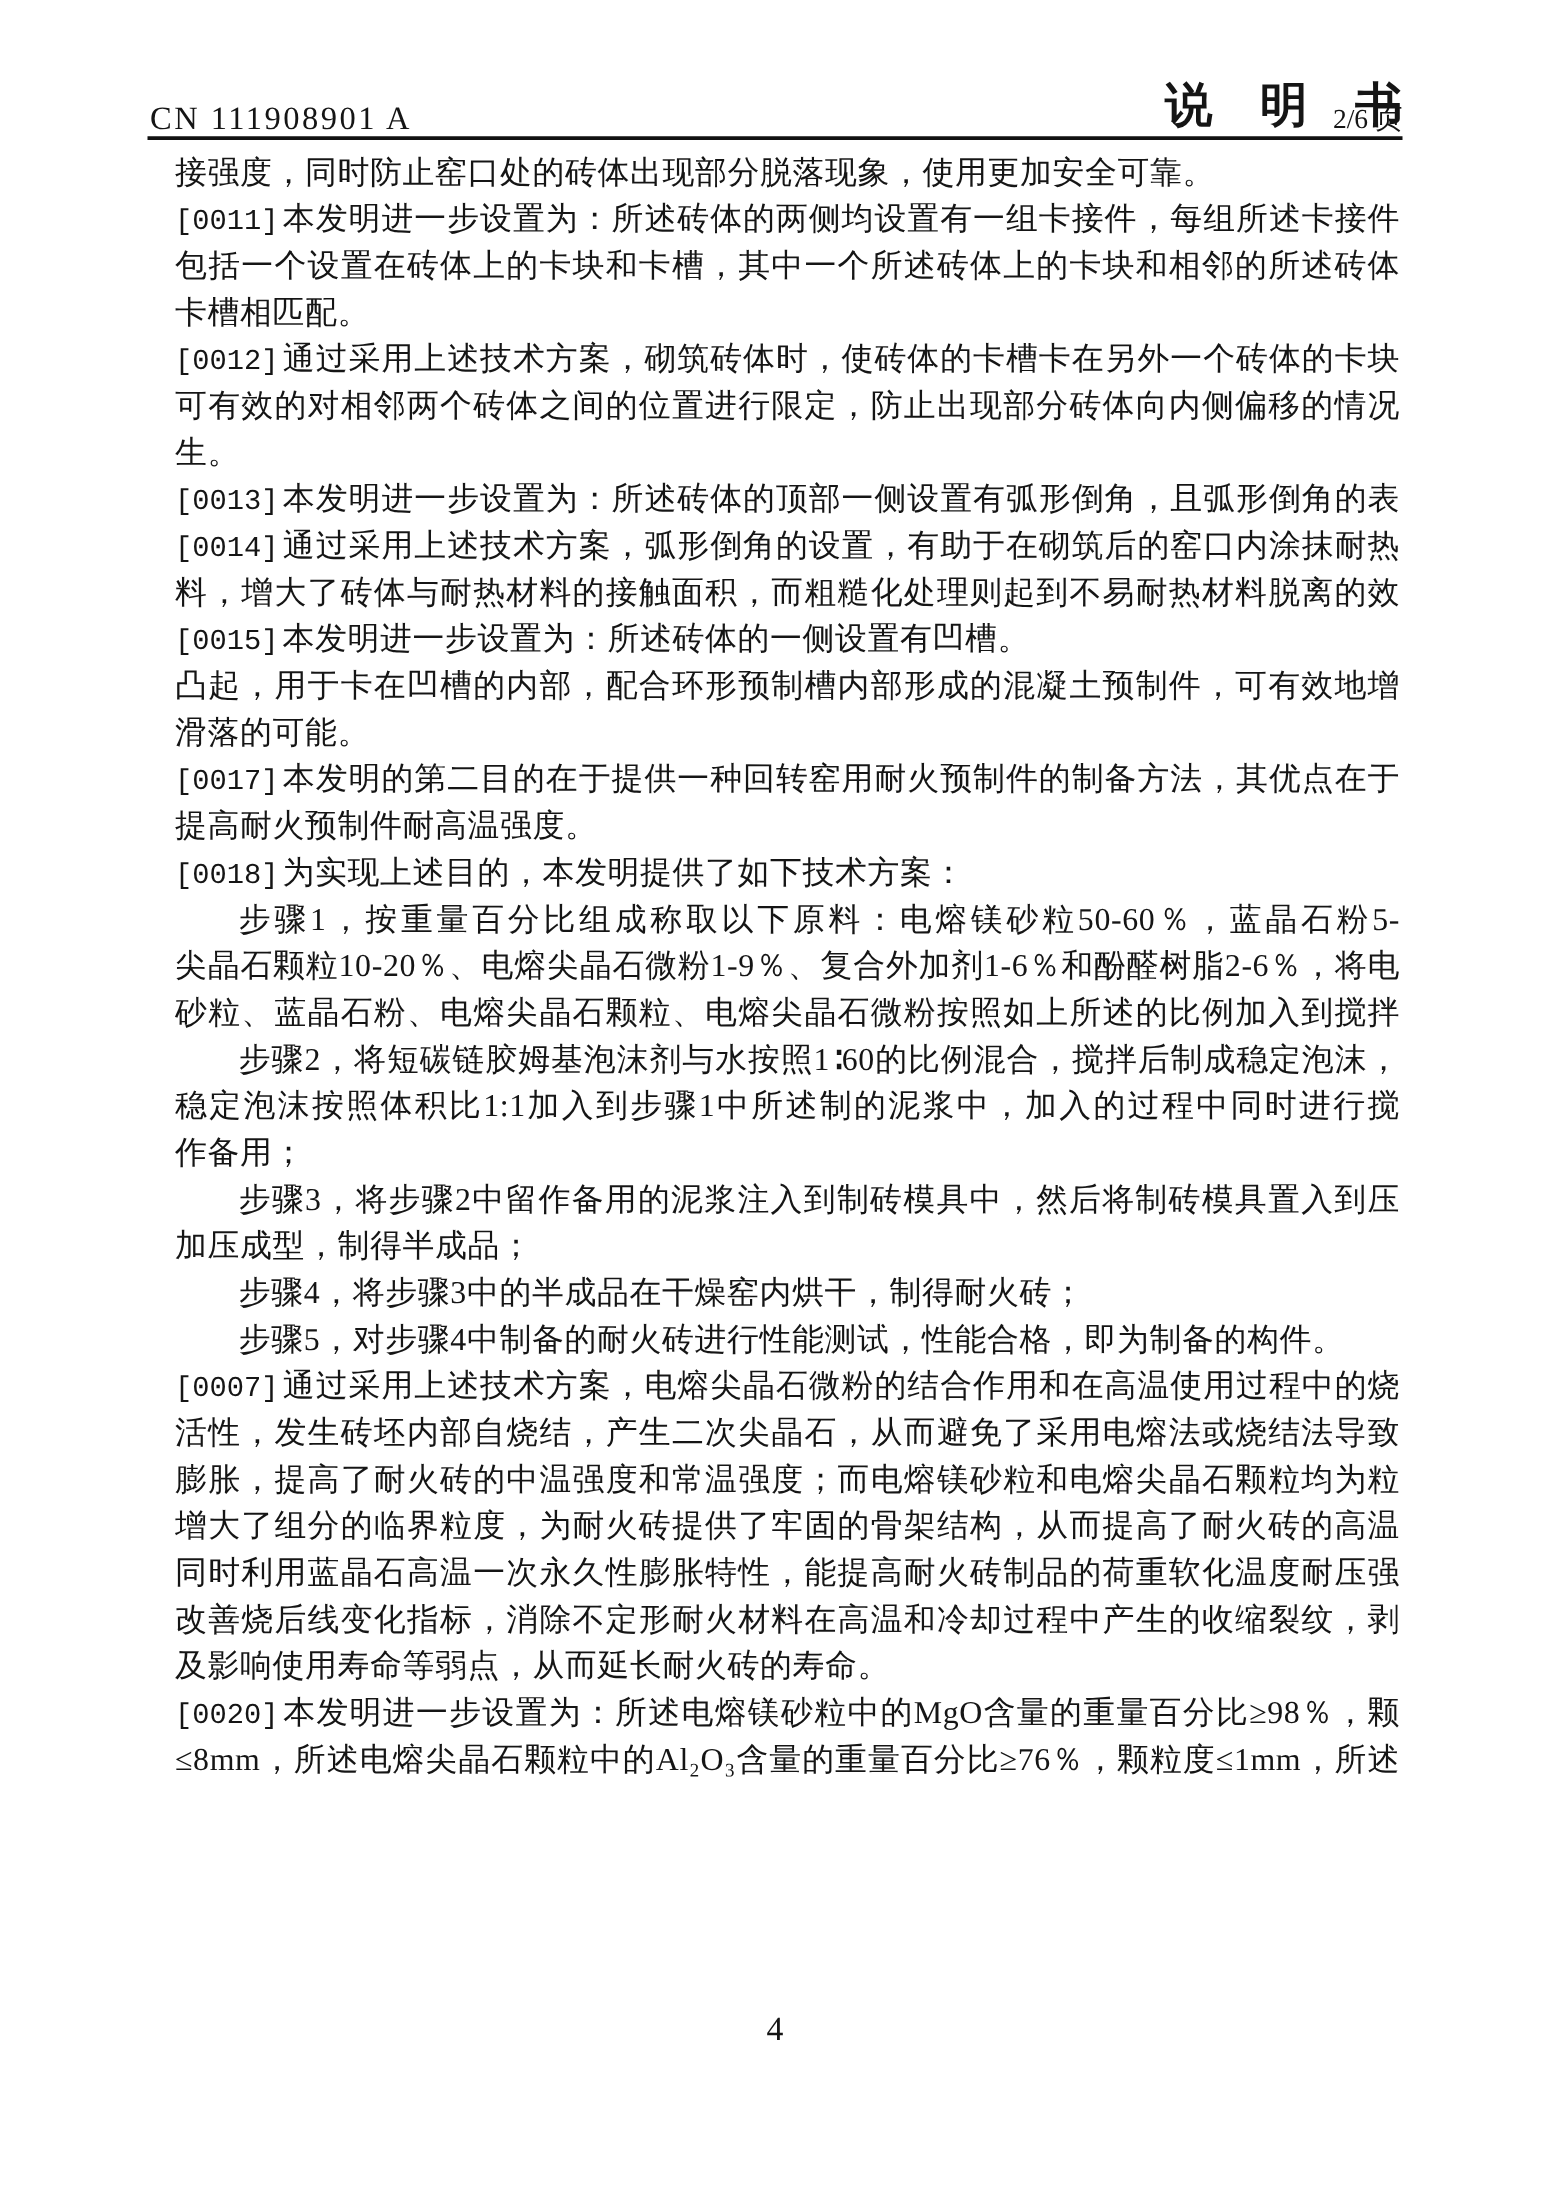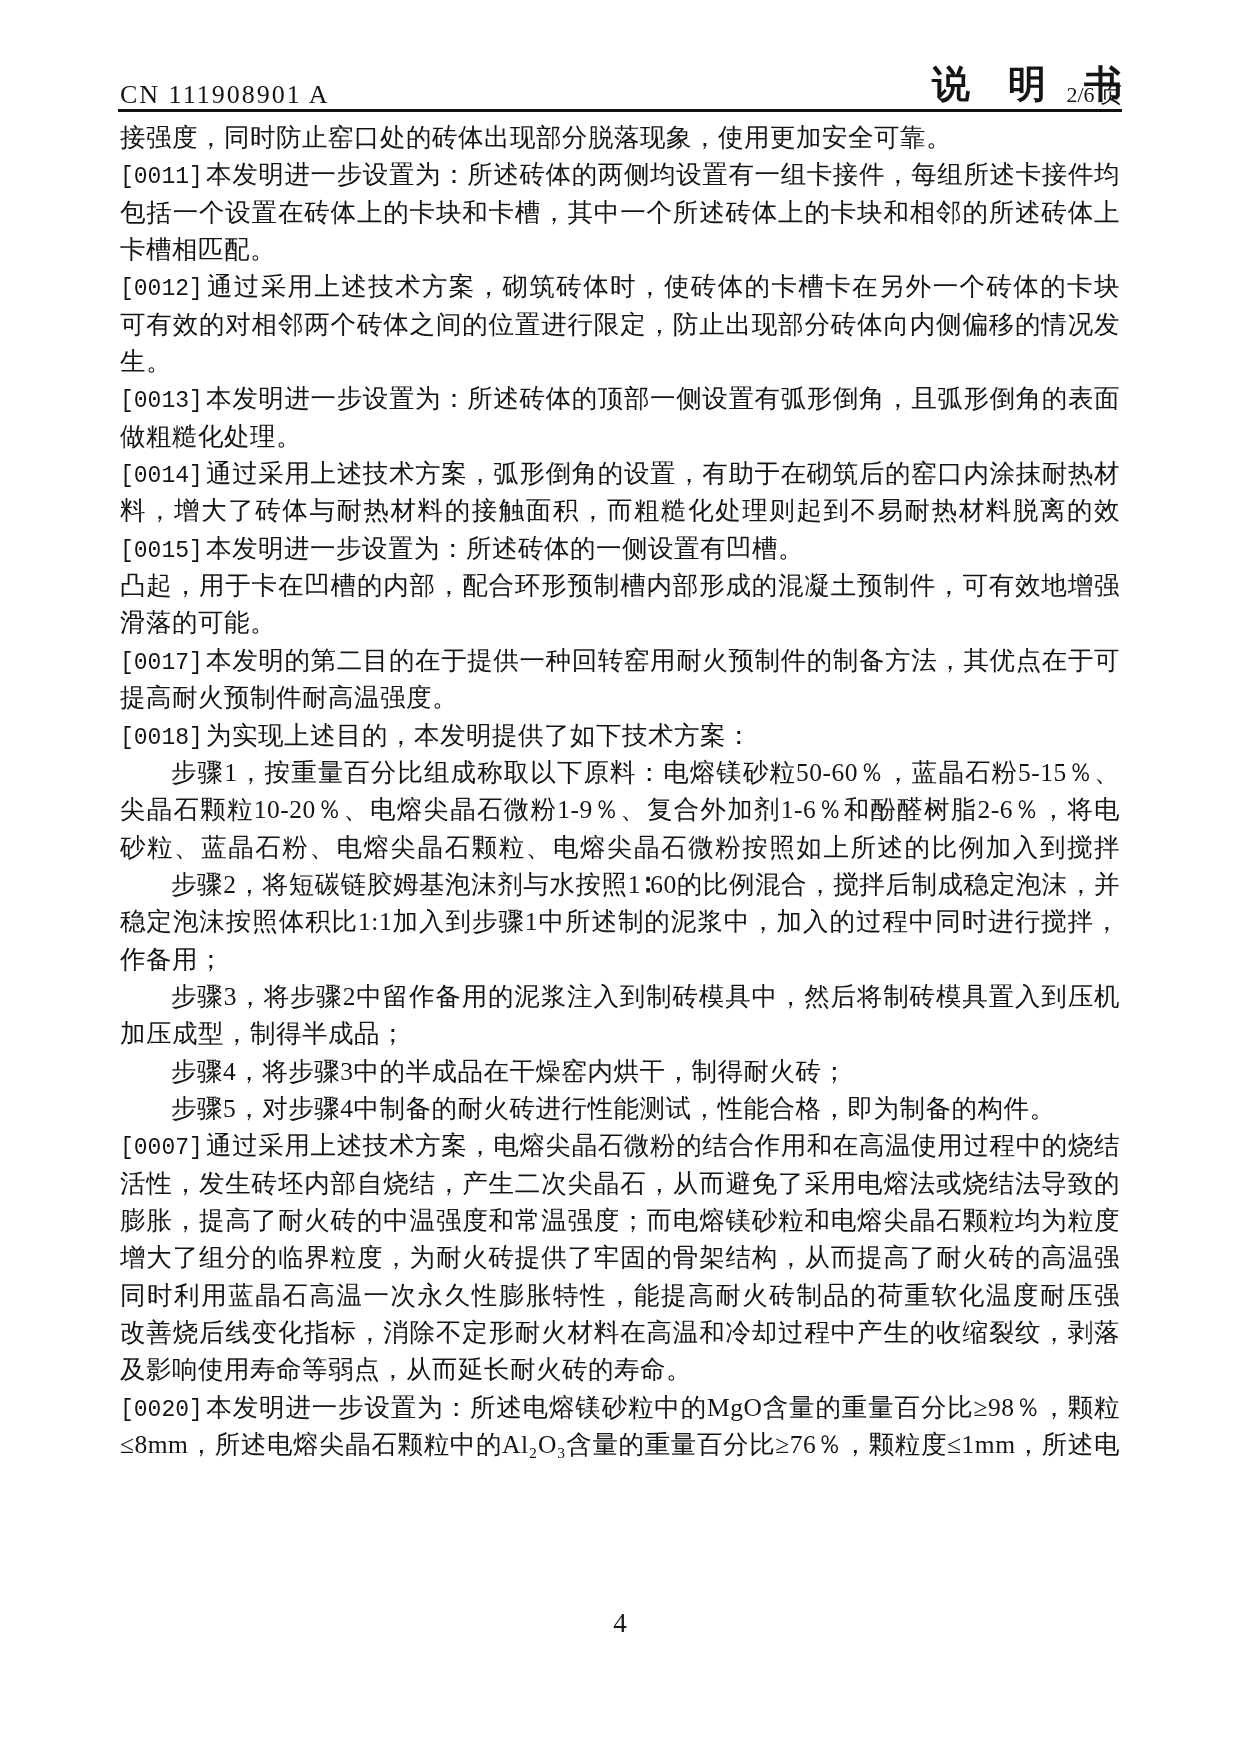--- a/index.html
+++ b/index.html
@@ -61,20 +61,21 @@
     width: 1000px;
     top: 119px;
   }
   .line {
     font-size: 25.5px;
     line-height: 37.35px;
     height: 37.35px;
     white-space: nowrap;
     text-align: justify;
     letter-spacing: 0.5px;
+    margin-left: 20px;
   }
   .line.fill {
     white-space: normal;
     text-align-last: justify;
     overflow: hidden;
   }
   .line.indent {
     text-indent: 51px;
   }
   .marker {
@@ -104,21 +105,20 @@
   <div class="rule"></div>
   <div class="body" id="body-lines">
       <div class="line"><span>接强度，同时防止窑口处的砖体出现部分脱落现象，使用更加安全可靠。</span></div>
       <div class="line fill"><span class="marker">[0011]</span><span>本发明进一步设置为：所述砖体的两侧均设置有一组卡接件，每组所述卡接件均</span></div>
       <div class="line fill"><span>包括一个设置在砖体上的卡块和卡槽，其中一个所述砖体上的卡块和相邻的所述砖体上的</span></div>
       <div class="line"><span>卡槽相匹配。</span></div>
       <div class="line fill"><span class="marker">[0012]</span><span>通过采用上述技术方案，砌筑砖体时，使砖体的卡槽卡在另外一个砖体的卡块上，</span></div>
       <div class="line fill"><span>可有效的对相邻两个砖体之间的位置进行限定，防止出现部分砖体向内侧偏移的情况发</span></div>
       <div class="line"><span>生。</span></div>
       <div class="line fill"><span class="marker">[0013]</span><span>本发明进一步设置为：所述砖体的顶部一侧设置有弧形倒角，且弧形倒角的表面</span></div>
-      <div class="line"><span>做粗糙化处理。</span></div>
       <div class="line fill"><span class="marker">[0014]</span><span>通过采用上述技术方案，弧形倒角的设置，有助于在砌筑后的窑口内涂抹耐热材</span></div>
       <div class="line fill"><span>料，增大了砖体与耐热材料的接触面积，而粗糙化处理则起到不易耐热材料脱离的效果。</span></div>
       <div class="line"><span class="marker">[0015]</span><span>本发明进一步设置为：所述砖体的一侧设置有凹槽。</span></div>
       <div class="line fill"><span>凸起，用于卡在凹槽的内部，配合环形预制槽内部形成的混凝土预制件，可有效地增强砖体</span></div>
       <div class="line"><span>滑落的可能。</span></div>
       <div class="line fill"><span class="marker">[0017]</span><span>本发明的第二目的在于提供一种回转窑用耐火预制件的制备方法，其优点在于可</span></div>
       <div class="line"><span>提高耐火预制件耐高温强度。</span></div>
       <div class="line"><span class="marker">[0018]</span><span>为实现上述目的，本发明提供了如下技术方案：</span></div>
       <div class="line fill indent"><span>步骤1，按重量百分比组成称取以下原料：电熔镁砂粒50-60％，蓝晶石粉5-15％、电熔</span></div>
       <div class="line fill"><span>尖晶石颗粒10-20％、电熔尖晶石微粉1-9％、复合外加剂1-6％和酚醛树脂2-6％，将电熔镁</span></div>

